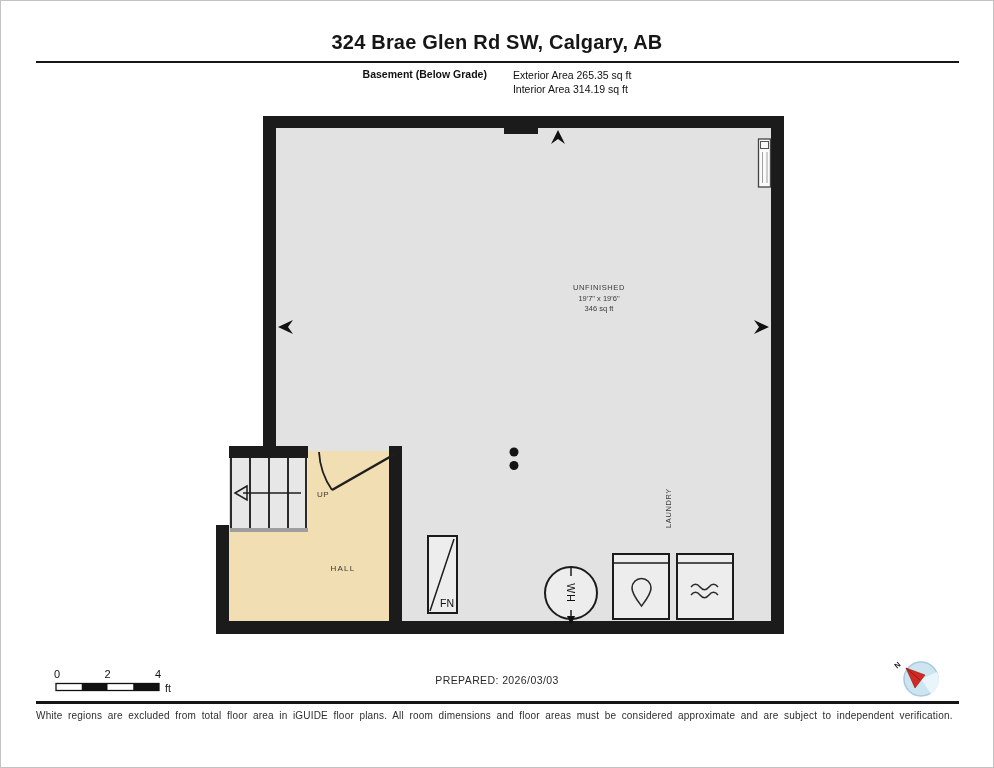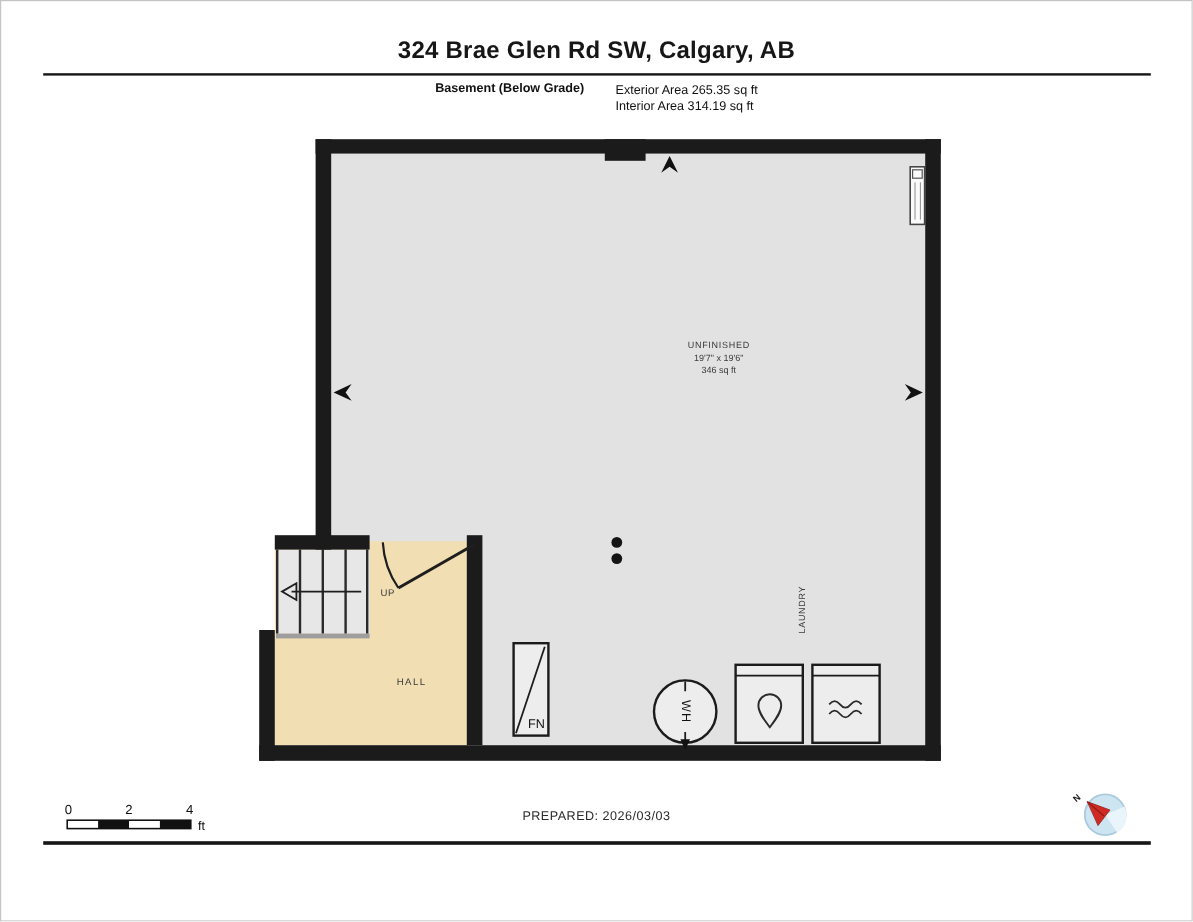--- a/index.html
+++ b/index.html
@@ -145,14 +145,15 @@
       <path d="M920,678 L936,671 A17,17 0 0 1 930,693 Z" fill="#eaf4fb"></path>
       <polygon points="905,667 924,674 914,687" stroke="#8e1a14" stroke-width="0.6" fill="#cf2b24"></polygon>
       <path d="M905,667 L919,679" stroke="#8e1a14" stroke-width="1"></path>
       <text x="898" y="666" transform="rotate(-40 898 666)" text-anchor="middle" font-size="7.5" font-weight="600" fill="#1a1a1a">N</text>
     </g>
 
   </svg>
 
   <div class="prepared">PREPARED: 2026/03/03</div>
   <div class="footer-rule"></div>
+  <div class="disclaimer">White regions are excluded from total floor area in iGUIDE floor plans. All room dimensions and floor areas must be considered approximate and are subject to independent verification.</div>
 
 </div>
 
 </body></html>

